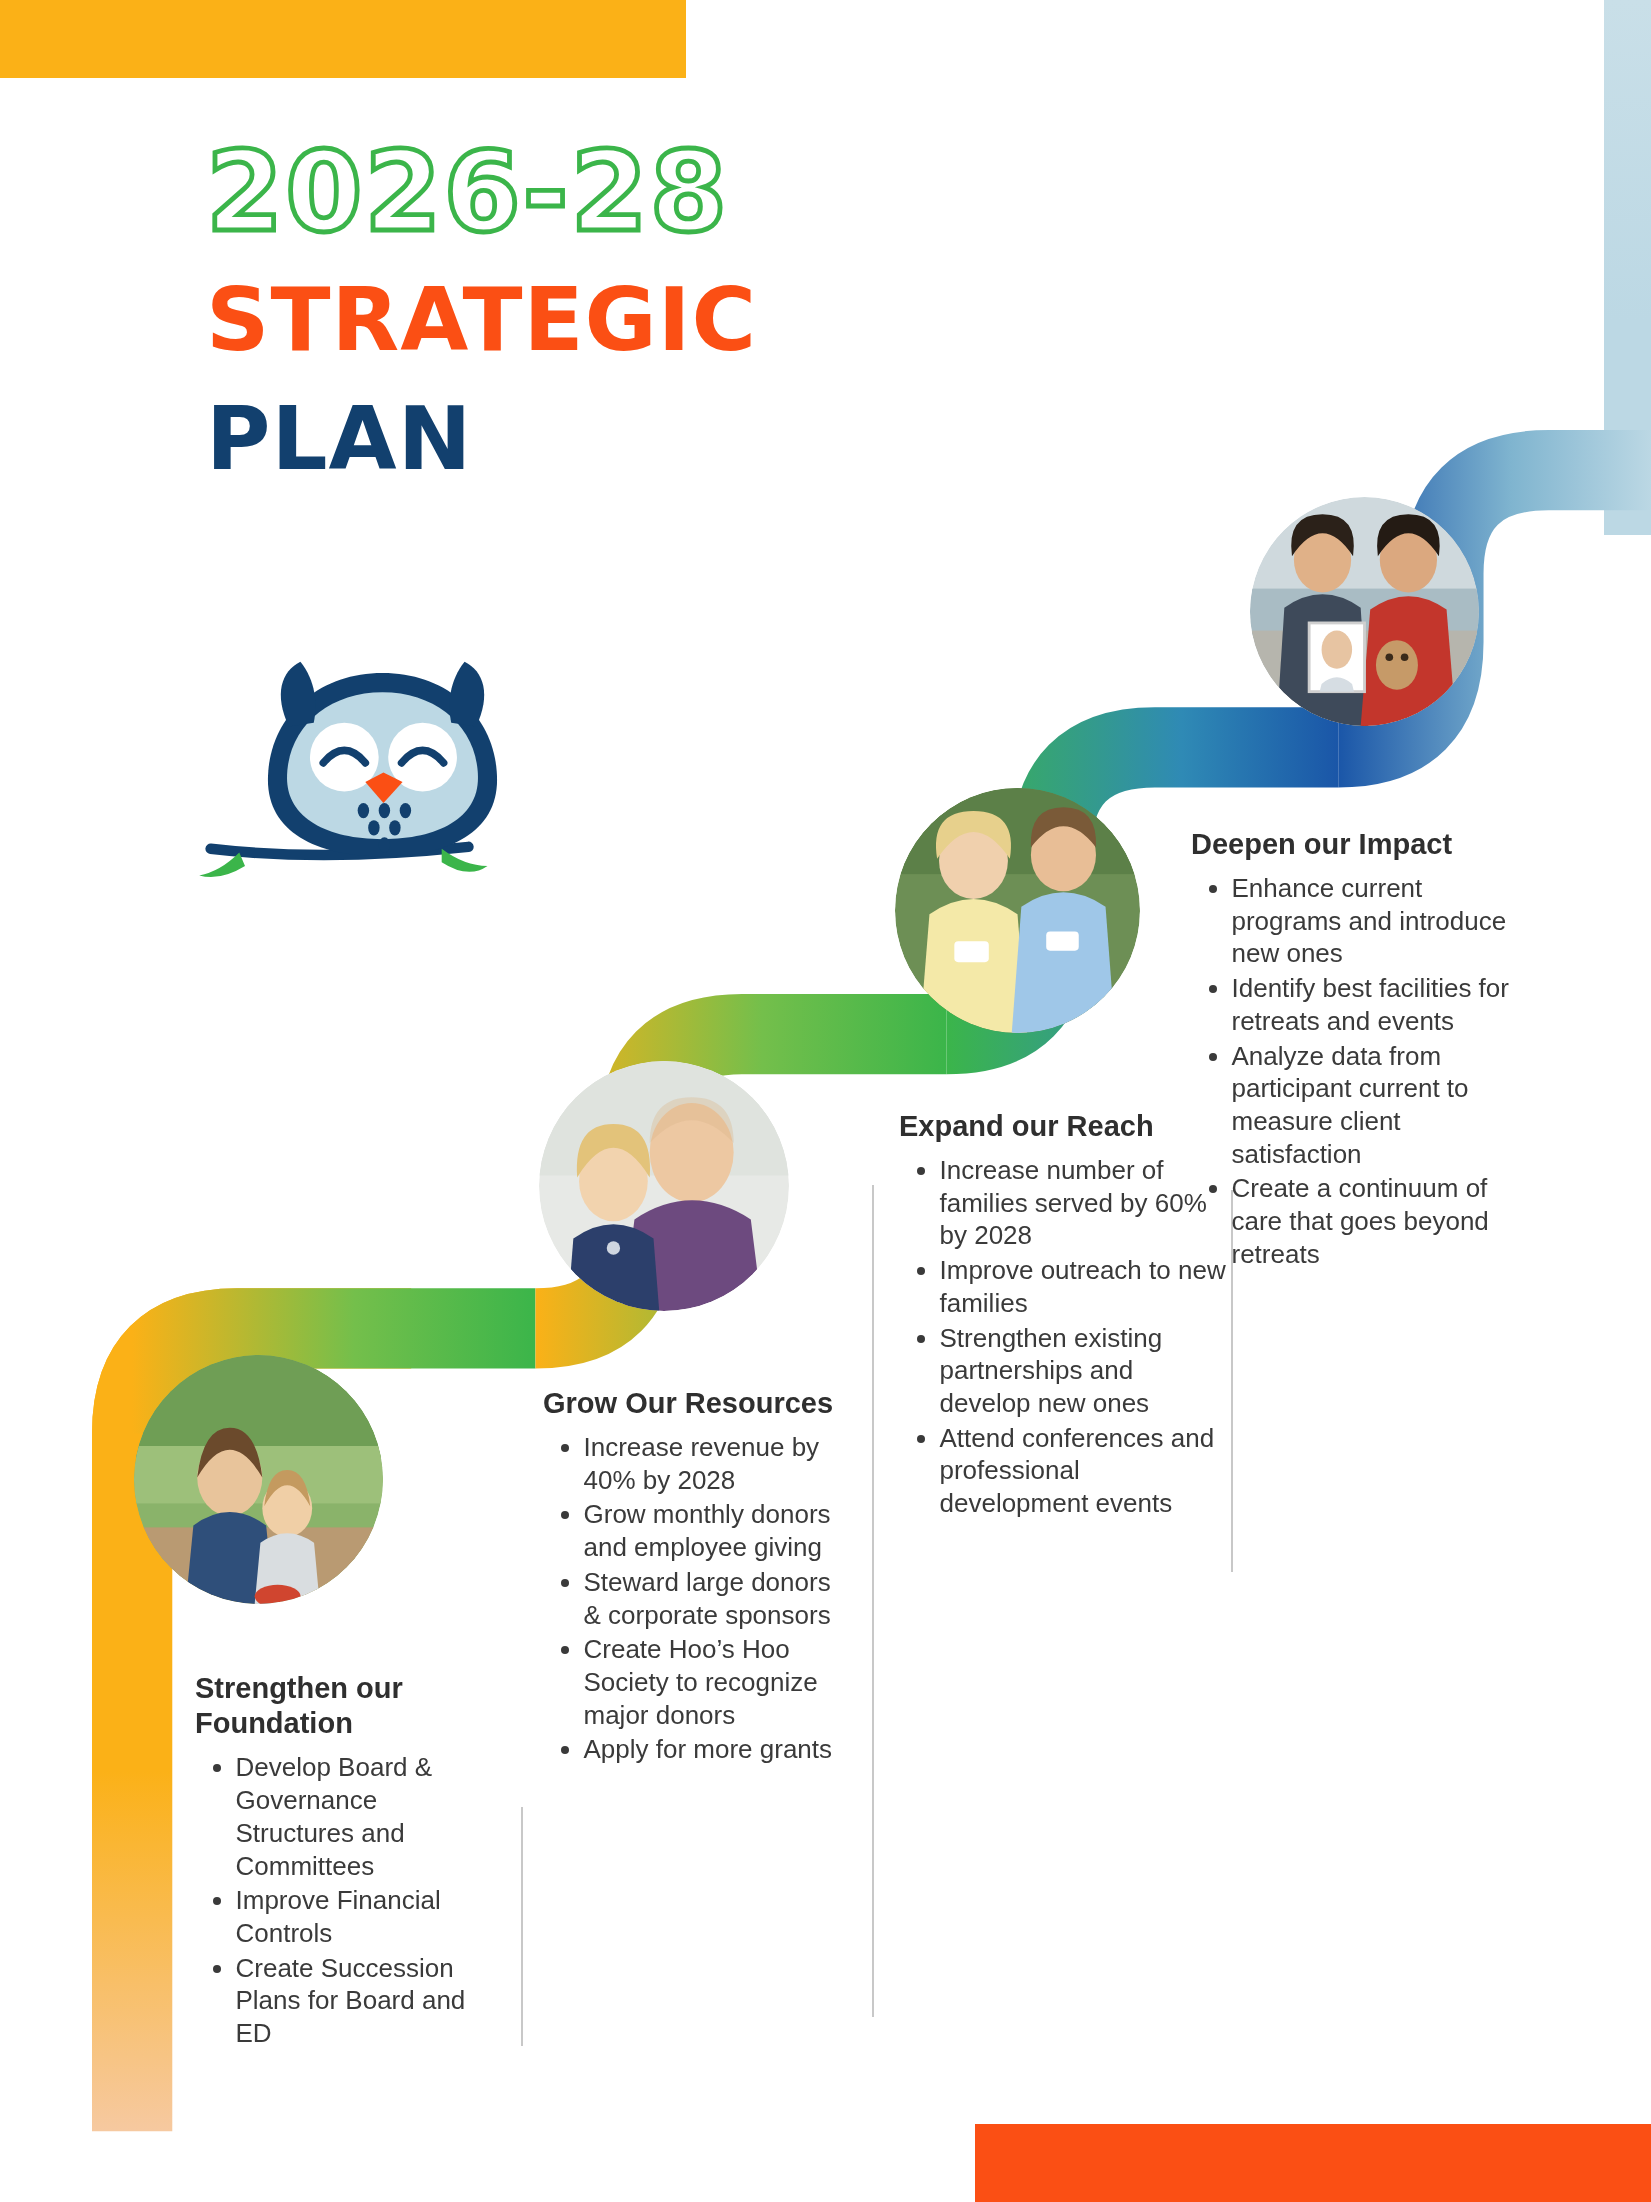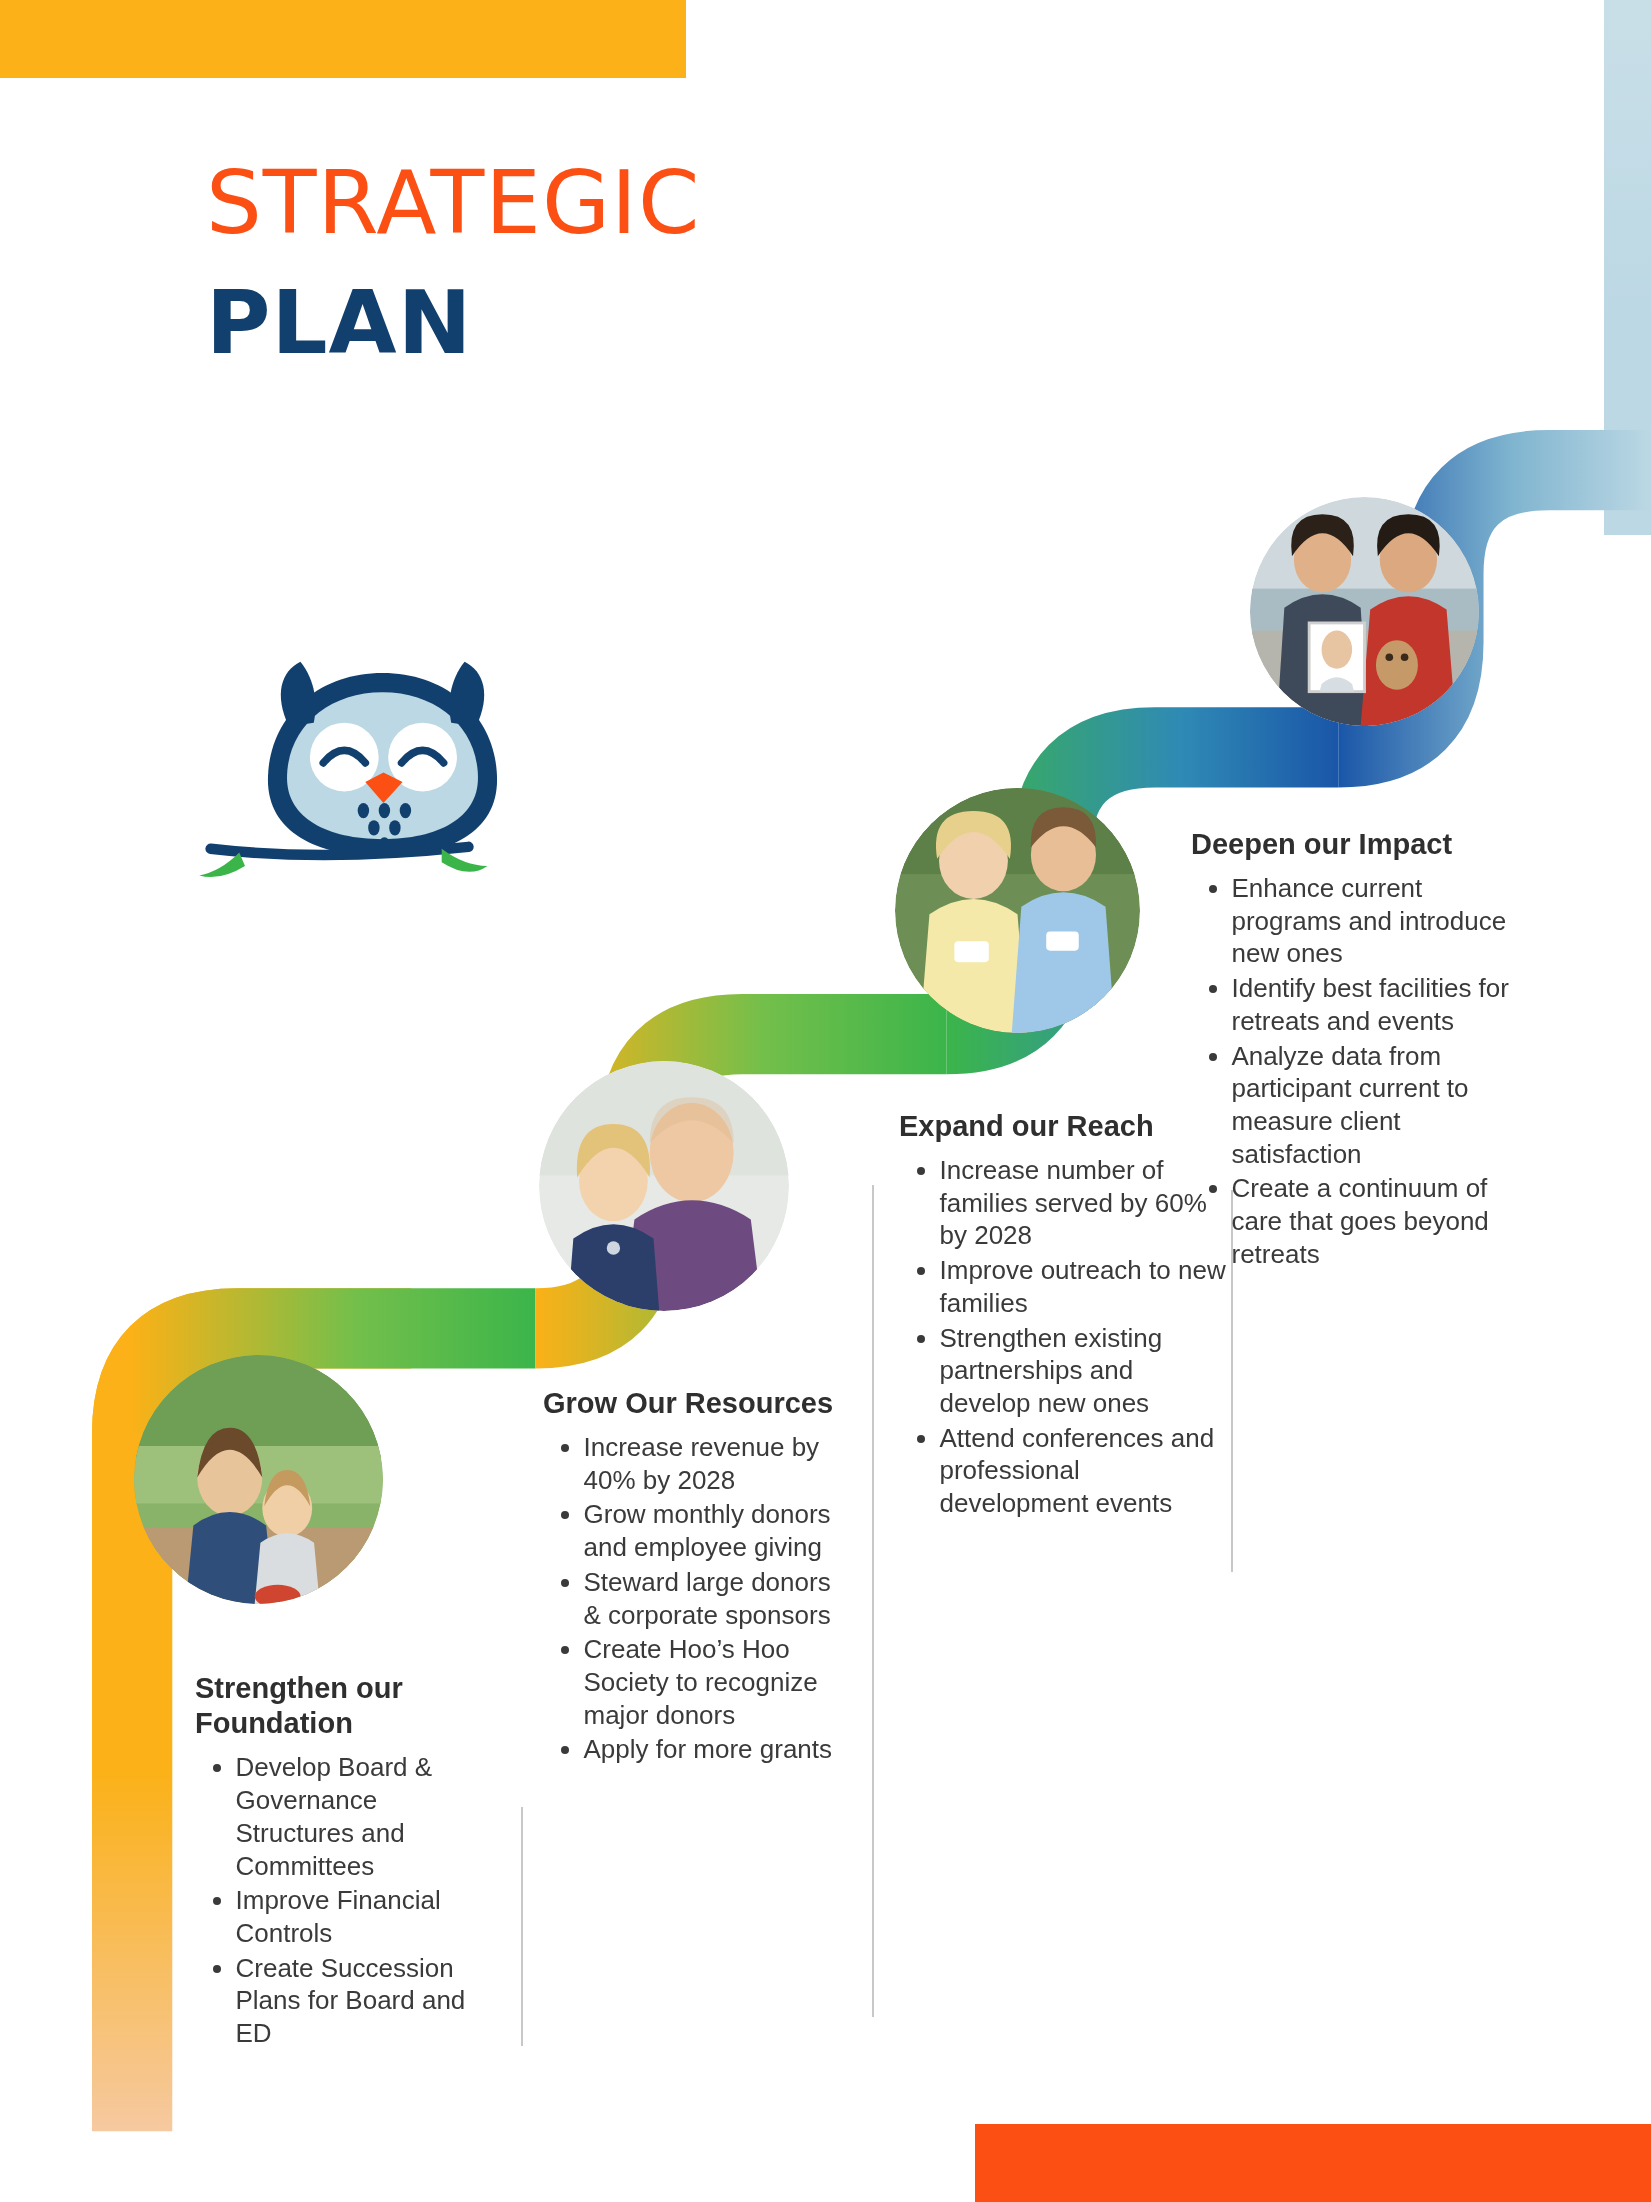--- a/index.html
+++ b/index.html
@@ -57,21 +57,21 @@
     font-weight: 700;
     letter-spacing: 1.9px;
     line-height: 1.05;
     color: #ffffff;
     -webkit-text-stroke: 4.8px #3bb54a;
     text-shadow: none;
   }
   .strategic {
     font-family: "DejaVu Sans", sans-serif;
     font-size: 88px;
-    font-weight: 400;
+    font-weight: 700;
     letter-spacing: 1px;
     line-height: 1.1;
     color: #fb4f14;
     margin-top: 21px;
   }
   .plan {
     font-family: "DejaVu Sans", sans-serif;
     font-size: 88px;
     font-weight: 700;
     letter-spacing: 1px;
@@ -177,20 +177,21 @@
   <path d="M 138,1500 Q 138,1390 248,1390 L 560,1390" fill="none" stroke="url(#gradYellowGreen)" stroke-width="84" stroke-linecap="butt"></path>
 
   <path d="M 560,1390 Q 668,1390 668,1282 L 668,1190 Q 668,1082 776,1082 L 990,1082" fill="none" stroke="url(#gradYellowGreen)" stroke-width="84" stroke-linecap="butt"></path>
 
   <path d="M 990,1082 Q 1100,1082 1100,972 L 1100,890 Q 1100,782 1208,782 L 1400,782" fill="none" stroke="url(#gradGreenBlue)" stroke-width="84" stroke-linecap="butt"></path>
 
   <path d="M 1400,782 Q 1510,782 1510,672 L 1510,600 Q 1510,492 1620,492 L 1728,492" fill="none" stroke="url(#gradBlueLight)" stroke-width="84" stroke-linecap="butt"></path>
 </svg>
 
 <div class="heading">
+  <div class="year">2026-28</div>
   <div class="strategic">STRATEGIC</div>
   <div class="plan">PLAN</div>
 </div>
 
 <div class="logo">
   <svg viewBox="0 0 420 320" xmlns="http://www.w3.org/2000/svg">
 
     <path d="M30 248 Q 150 262 300 246" stroke="#12406e" stroke-width="11" fill="none" stroke-linecap="round"></path>
     <path d="M60 252 Q 40 272 18 276 Q 40 282 66 266 Z" fill="#3bb54a"></path>
     <path d="M272 248 Q 296 266 320 266 Q 300 280 272 262 Z" fill="#3bb54a"></path>

